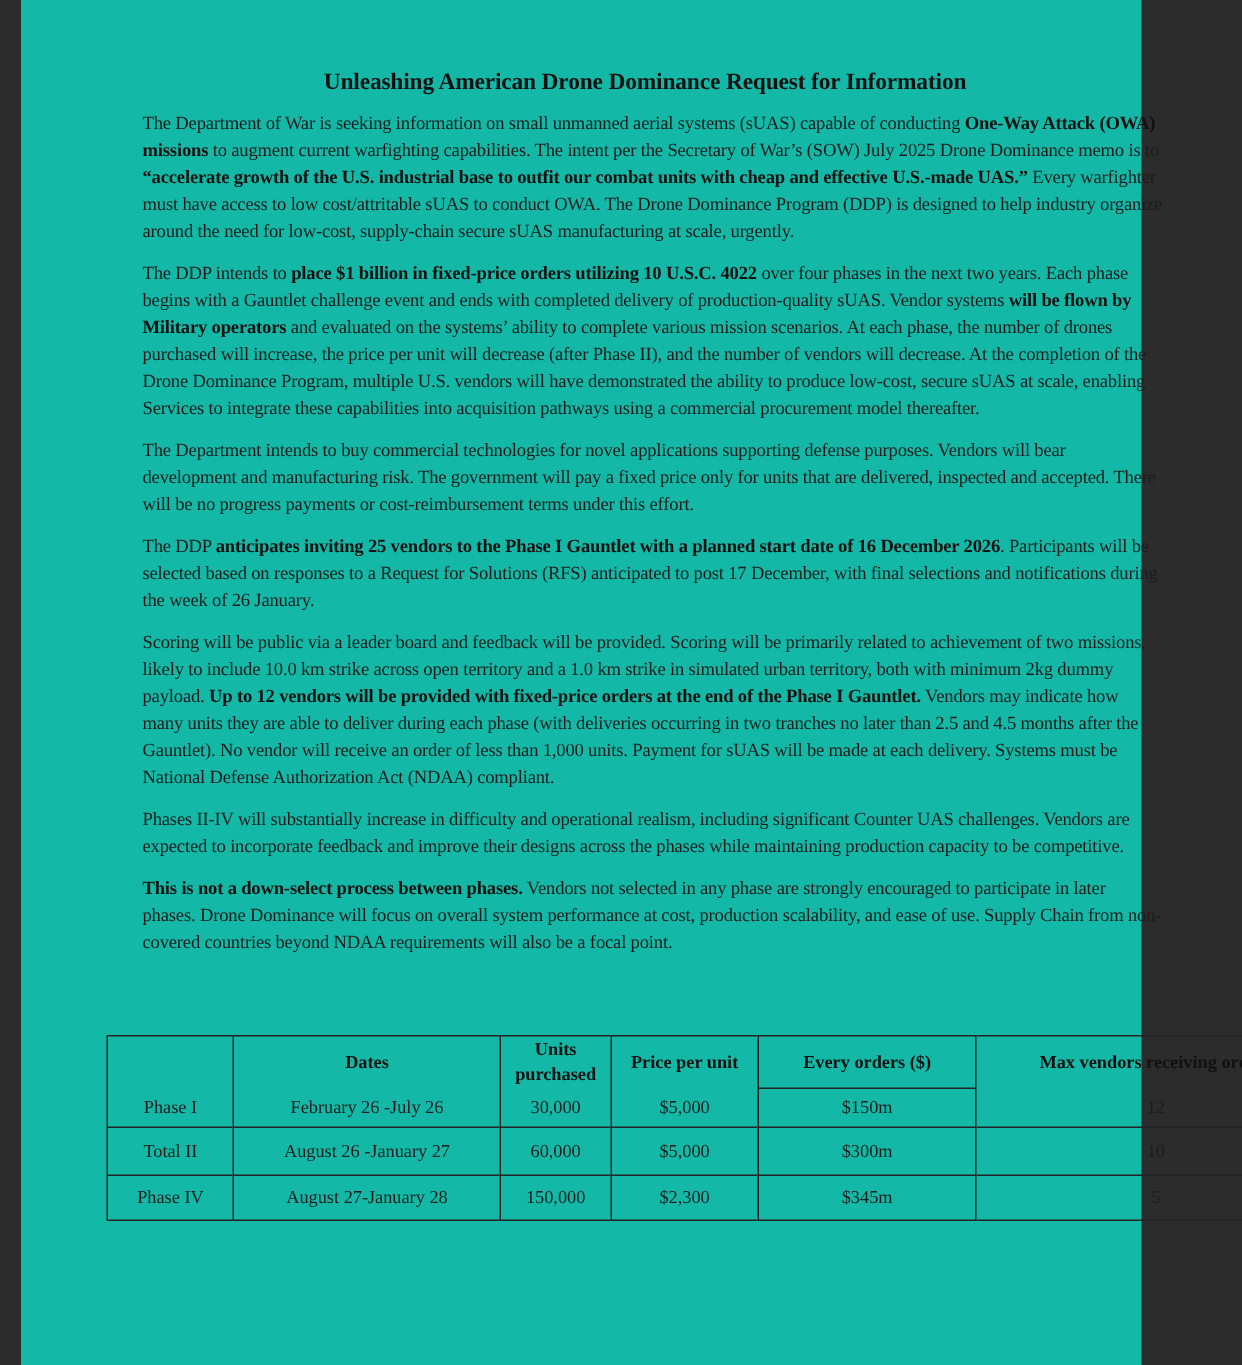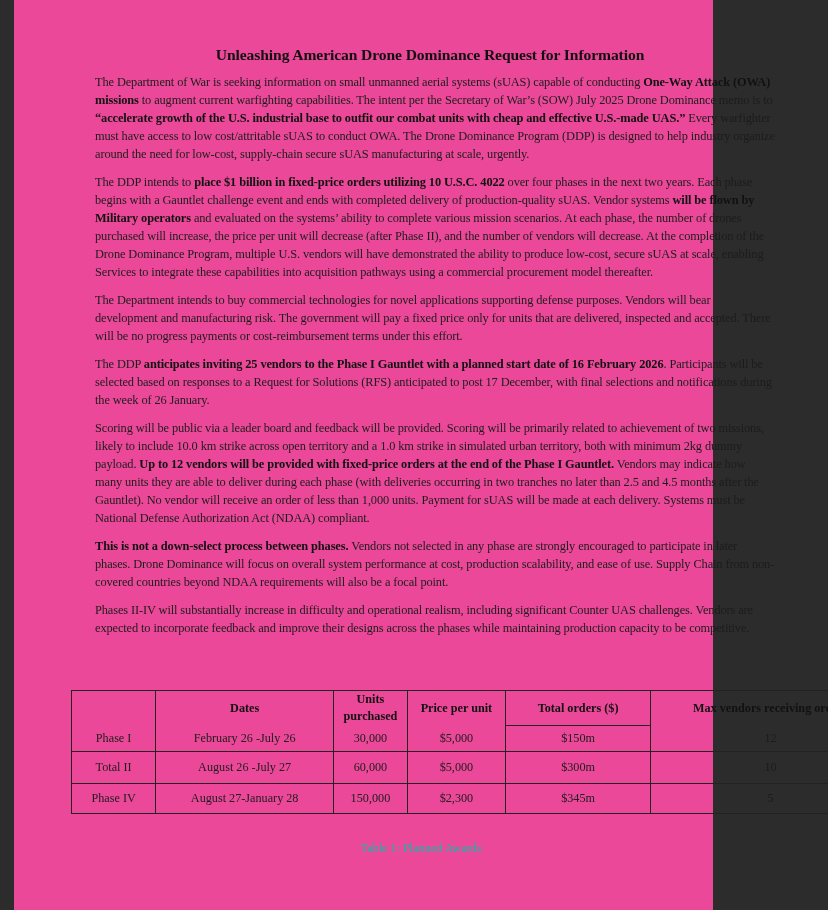--- a/index.html
+++ b/index.html
@@ -4,21 +4,22 @@
 <style>
   html, body { margin: 0; padding: 0; }
   body {
     width: 828px; height: 910px; overflow: hidden;
     background: #2c2c2c;
     font-family: "Liberation Serif", "DejaVu Serif", serif;
     color: #1a1a1a;
   }
   .page {
     position: absolute; left: 14px; top: 0; width: 699px; height: 910px;
-    background: #ec4899;
+    background: #14b8a6;
+    padding-left: 48px;
   }
   .content {
     position: absolute; left: 71px; top: 46px; width: 690px;
   }
   h1 {
     margin: 0 0 9px 0; text-align: center;
     font-size: 15.6px; font-weight: bold; letter-spacing: -0.1px;
     color: #111;
   }
   p {
@@ -51,57 +52,57 @@
 </head>
 <body>
 
 <div class="page">
   <div class="content">
     <h1>Unleashing American Drone Dominance Request for Information</h1>
     <div id="paras">
         <p><span>The Department of War is seeking information on small unmanned aerial systems (sUAS) capable of conducting </span><b>One-Way Attack (OWA) missions</b><span> to augment current warfighting capabilities.  The intent per the Secretary of War’s (SOW) July 2025 Drone Dominance memo is to </span><b>“accelerate growth of the U.S. industrial base to outfit our combat units with cheap and effective U.S.-made UAS.”</b><span>  Every warfighter must have access to low cost/attritable sUAS to conduct OWA.  The Drone Dominance Program (DDP) is designed to help industry organize around the need for low-cost, supply-chain secure sUAS manufacturing at scale, urgently.</span></p>
         <p><span>The DDP intends to </span><b>place $1 billion in fixed-price orders utilizing 10 U.S.C. 4022</b><span> over four phases in the next two years. Each phase begins with a Gauntlet challenge event and ends with completed delivery of production-quality sUAS. Vendor systems </span><b>will be flown by Military operators</b><span> and evaluated on the systems’ ability to complete various mission scenarios. At each phase, the number of drones purchased will increase, the price per unit will decrease (after Phase II), and the number of vendors will decrease. At the completion of the Drone Dominance Program, multiple U.S. vendors will have demonstrated the ability to produce low-cost, secure sUAS at scale, enabling Services to integrate these capabilities into acquisition pathways using a commercial procurement model thereafter.</span></p>
         <p><span>The Department intends to buy commercial technologies for novel applications supporting defense purposes.  Vendors will bear development and manufacturing risk.  The government will pay a fixed price only for units that are delivered, inspected and accepted.  There will be no progress payments or cost-reimbursement terms under this effort.</span></p>
-        <p><span>The DDP </span><b>anticipates inviting 25 vendors to the Phase I Gauntlet with a planned start date of 16 February 2026</b><span>. Participants will be selected based on responses to a Request for Solutions (RFS) anticipated to post 17 December, with final selections and notifications during the week of 26 January.</span></p>
+        <p><span>The DDP </span><b>anticipates inviting 25 vendors to the Phase I Gauntlet with a planned start date of 16 December 2026</b><span>. Participants will be selected based on responses to a Request for Solutions (RFS) anticipated to post 17 December, with final selections and notifications during the week of 26 January.</span></p>
         <p><span>Scoring will be public via a leader board and feedback will be provided.  Scoring will be primarily related to achievement of two missions, likely to include 10.0 km strike across open territory and a 1.0 km strike in simulated urban territory, both with minimum 2kg dummy payload.  </span><b>Up to 12 vendors will be provided with fixed-price orders at the end of the Phase I Gauntlet.</b><span>  Vendors may indicate how many units they are able to deliver during each phase (with deliveries occurring in two tranches no later than 2.5 and 4.5 months after the Gauntlet).  No vendor will receive an order of less than 1,000 units.  Payment for sUAS will be made at each delivery.  Systems must be National Defense Authorization Act (NDAA) compliant.</span></p>
+        <p><span>Phases II-IV will substantially increase in difficulty and operational realism, including significant Counter UAS challenges. Vendors are expected to incorporate feedback and improve their designs across the phases while maintaining production capacity to be competitive.</span></p>
         <p><b>This is not a down-select process between phases.</b><span> Vendors not selected in any phase are strongly encouraged to participate in later phases.  Drone Dominance will focus on overall system performance at cost, production scalability, and ease of use. Supply Chain from non-covered countries beyond NDAA requirements will also be a focal point.</span></p>
-        <p><span>Phases II-IV will substantially increase in difficulty and operational realism, including significant Counter UAS challenges. Vendors are expected to incorporate feedback and improve their designs across the phases while maintaining production capacity to be competitive.</span></p>
       </div>
   </div>
 </div>
 
 <table class="awards">
   <colgroup>
     <col style="width:72px">
       <col style="width:152px">
       <col style="width:63px">
     <col style="width:84px">
       <col style="width:124px">
       <col style="width:205px">
   </colgroup>
   <tbody>
       <tr class="row-hdr">
     <th></th>
     <th style="vertical-align:middle;padding-bottom:0">Dates</th>
     <th>Units purchased</th>
     <th style="vertical-align:middle;padding-bottom:0">Price per unit</th>
-    <th style="vertical-align:middle;padding-bottom:0">Total orders ($)</th>
+    <th style="vertical-align:middle;padding-bottom:0">Every orders ($)</th>
     <th class="max" style="padding:0 28px">Max vendors receiving orders</th>
   </tr>
   <tr class="row-p1">
     <td>Phase I</td>
     <td>February 26 -July 26</td>
     <td>30,000</td>
     <td>$5,000</td>
     <td class="tot-top">$150m</td>
     <td>12</td>
   </tr>
   <tr class="row-p2">
     <td>Total II</td>
-    <td>August 26 -July 27</td>
+    <td>August 26 -January 27</td>
     <td>60,000</td>
     <td>$5,000</td>
     <td>$300m</td>
     <td>10</td>
   </tr>
   <tr class="row-p4">
     <td>Phase IV</td>
     <td>August 27-January 28</td>
     <td>150,000</td>
     <td>$2,300</td>

